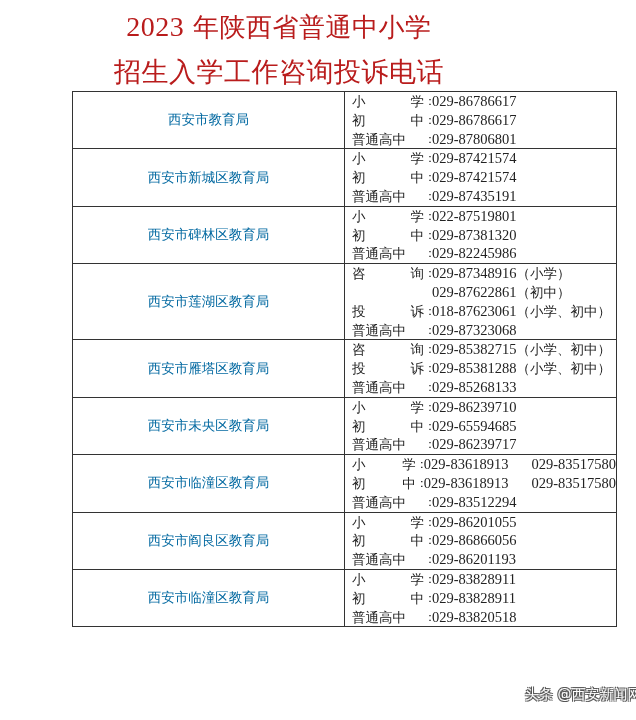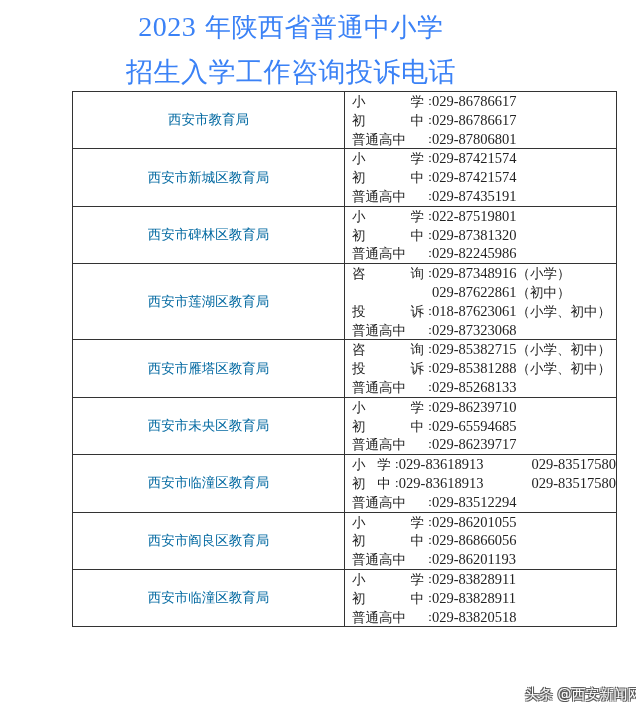--- a/index.html
+++ b/index.html
@@ -1,20 +1,20 @@
 <!DOCTYPE html>
 <html><head>
 <meta charset="utf-8">
 <style>
   html, body { margin: 0; padding: 0; background: #ffffff; }
   body { width: 636px; height: 720px; position: relative; overflow: hidden; color: #1a1a1a; }
   .title {
-    position: absolute; left: 12px; width: 558px; text-align: center;
+    position: absolute; left: 0; width: 558px; text-align: center;
     font-family: "DejaVu Serif", "Liberation Serif", serif;
-    font-size: 26px; letter-spacing: 0.5px; color: #3b82f6;
+    font-size: 26px; letter-spacing: 0.5px; color: #b91c1c;
   }
   .title-1 { top: 10px; }
   .title-1 .yr { font-family: "Liberation Serif", serif; font-size: 28px; }
   .title-2 { top: 54px; font-size: 27px; }
 
   table.grid {
     position: absolute; left: 72px; top: 91px;
     width: 544px; border-collapse: collapse; table-layout: fixed;
   }
   table.grid td {
@@ -40,21 +40,21 @@
     font-family: "Liberation Serif", serif; font-size: 14.5px; color: #222;
   }
   .lab {
     width: 72px; display: flex; justify-content: space-between;
     font-family: "DejaVu Sans", sans-serif; font-size: 13.5px;
   }
   .lab.four { justify-content: flex-start; letter-spacing: 0; }
   .colon { font-family: "DejaVu Sans", sans-serif; font-size: 12px; width: 8px; }
   .num { }
   .note { font-family: "DejaVu Sans", sans-serif; font-size: 13.5px; }
-  .alt { margin-left: 48px; }
+  .alt { margin-left: 23px; }
   .blank-lab { width: 80px; }
 
   .watermark {
     position: absolute; left: 525px; top: 686px;
     font-family: "DejaVu Sans", sans-serif; font-size: 14px; color: #ffffff;
     text-shadow: -1px -1px 0 #555, 1px -1px 0 #555, -1px 1px 0 #555, 1px 1px 0 #555;
     white-space: nowrap;
   }
 </style>
 </head>

